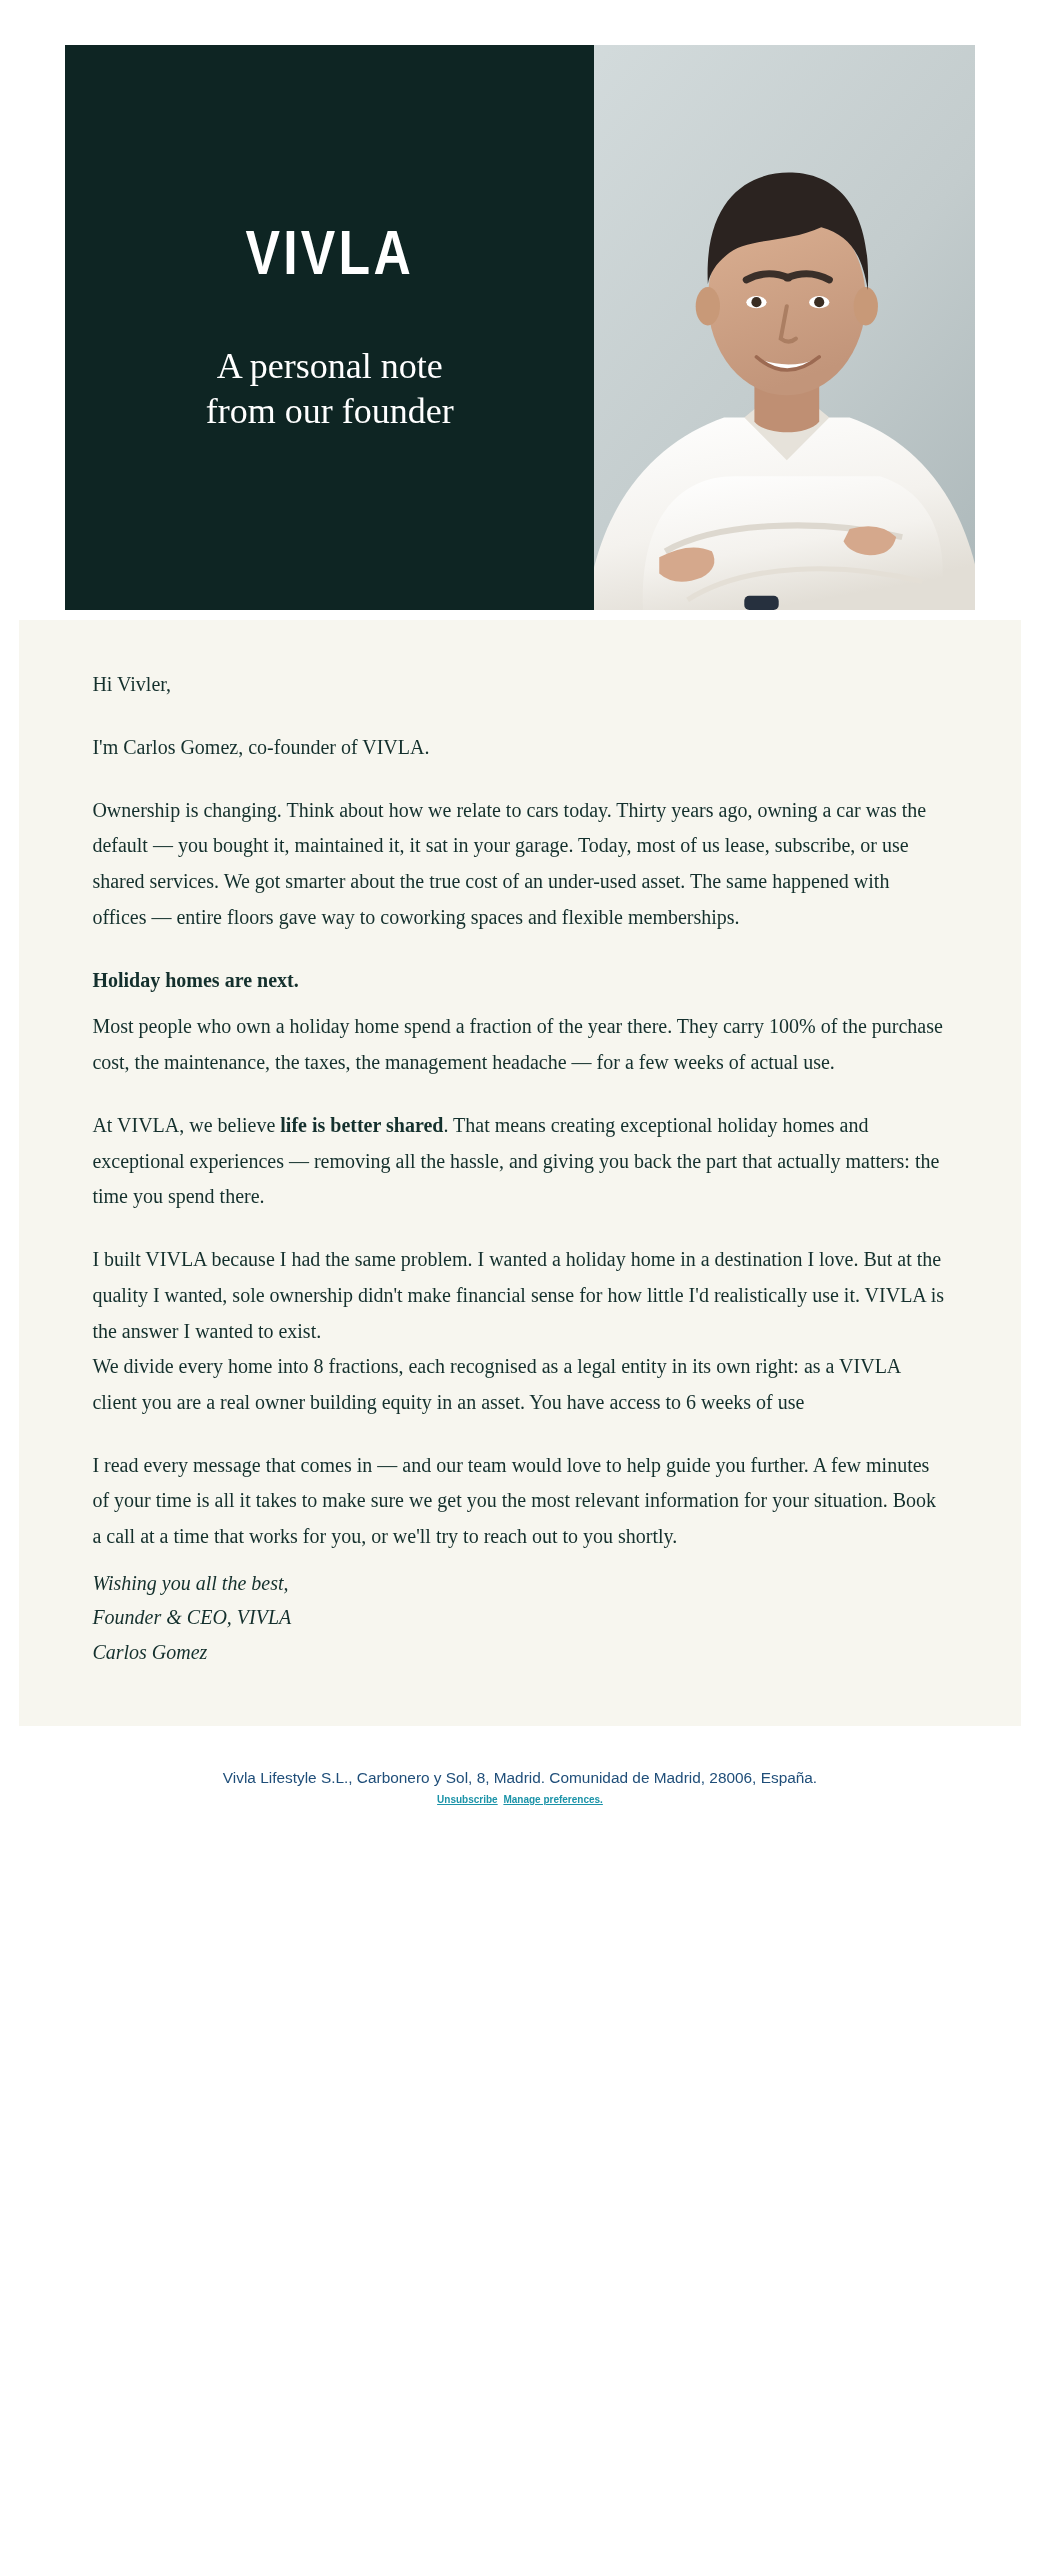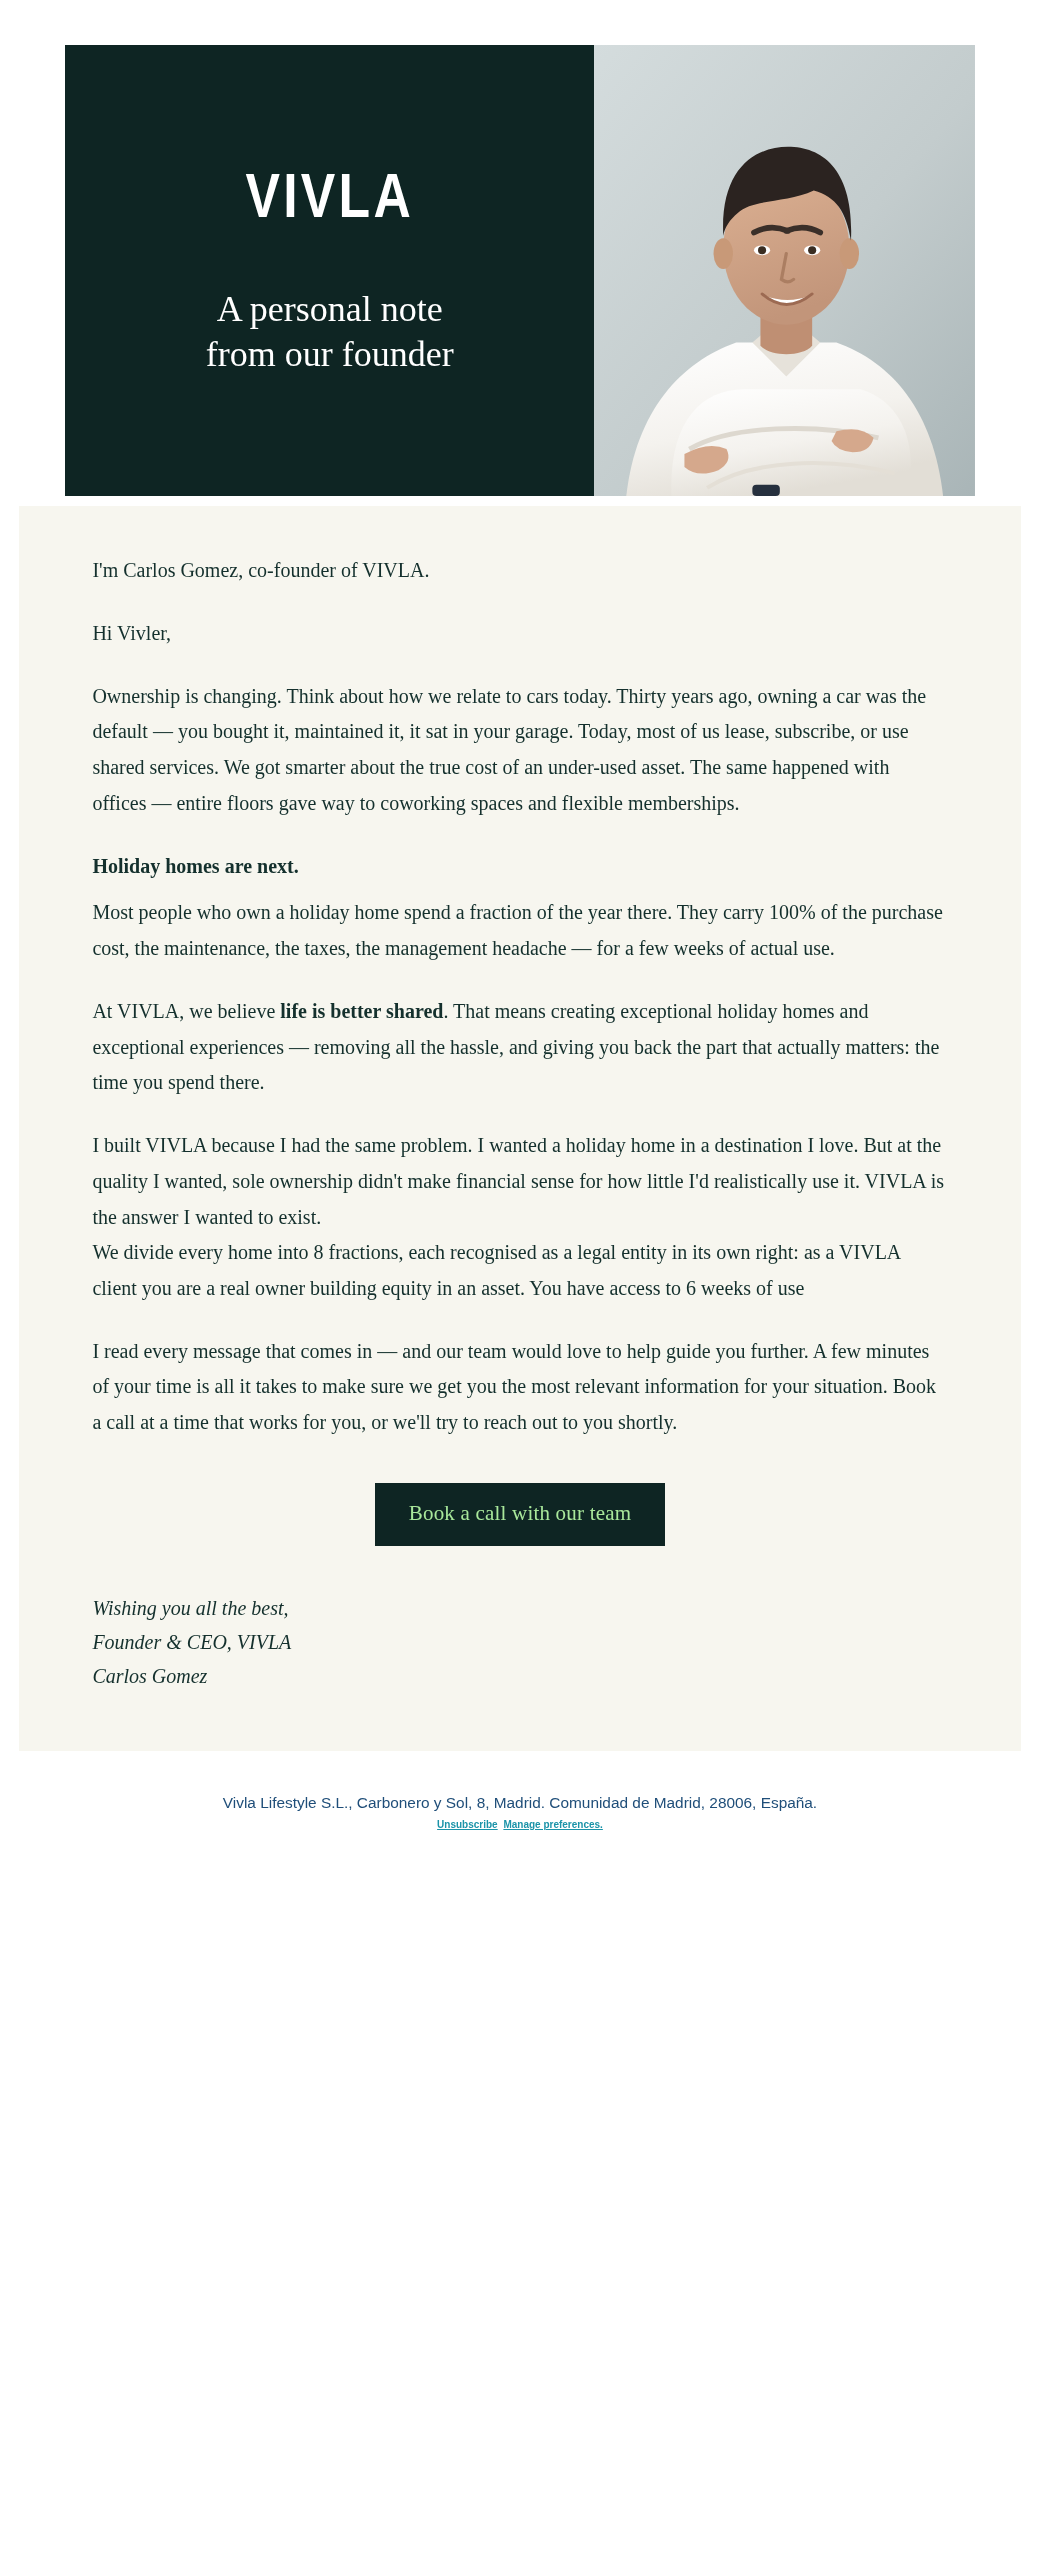--- a/index.html
+++ b/index.html
@@ -13,21 +13,21 @@
   .email-canvas {
     width: 1040px;
     min-height: 2576px;
     background: #ffffff;
     position: relative;
   }
 
   
   .header-band {
     margin: 45px 65px 0 65px;
-    height: 451px;
+    height: 565px;
     display: flex;
     overflow: hidden;
   }
 
   .header-left {
     width: 530px;
     background: #0E2523;
     display: flex;
     flex-direction: column;
     align-items: center;
@@ -215,41 +215,38 @@
         <path d="M 300 478 q 30 -8 46 8 q -4 18 -26 18 q -20 -2 -26 -14 Z" fill="#d5a88c"></path>
 
         <rect x="196" y="544" width="34" height="14" rx="5" fill="#26303e"></rect>
       </svg>
     </div>
   </div>
 
   <div class="body-card">
     <div class="body-text">
 
+      <p class="para">Hi Vivler,</p>
+
       <p class="para">I'm Carlos Gomez, co-founder of VIVLA.</p>
 
-      <p class="para">Hi Vivler,</p>
-
       <p class="para">Ownership is changing. Think about how we relate to cars today. Thirty years ago, owning a car was the default — you bought it, maintained it, it sat in your garage. Today, most of us lease, subscribe, or use shared services. We got smarter about the true cost of an under-used asset. The same happened with offices — entire floors gave way to coworking spaces and flexible memberships.</p>
 
       <p class="heading-line">Holiday homes are next.</p>
 
       <p class="para">Most people who own a holiday home spend a fraction of the year there. They carry 100% of the purchase cost, the maintenance, the taxes, the management headache — for a few weeks of actual use.</p>
 
       <p class="para"><span>At VIVLA, we believe </span><b class="lead-bold">life is better shared</b><span>. That means creating exceptional holiday homes and exceptional experiences — removing all the hassle, and giving you back the part that actually matters: the time you spend there.</span></p>
 
       <p class="para-tight">I built VIVLA because I had the same problem. I wanted a holiday home in a destination I love. But at the quality I wanted, sole ownership didn't make financial sense for how little I'd realistically use it. VIVLA is the answer I wanted to exist.</p>
 
       <p class="para">We divide every home into 8 fractions, each recognised as a legal entity in its own right: as a VIVLA client you are a real owner building equity in an asset. You have access to 6 weeks of use</p>
 
       <p class="para-gap-small">I read every message that comes in — and our team would love to help guide you further. A few minutes of your time is all it takes to make sure we get you the most relevant information for your situation. Book a call at a time that works for you, or we'll try to reach out to you shortly.</p>
 
-      <div class="cta-wrap">
-        <a class="cta-button" href="#">Book a call with our team</a>
-      </div>
 
       <div class="signature">
         <div>Wishing you all the best,</div>
         <div>Founder &amp; CEO, VIVLA</div>
         <div>Carlos Gomez</div>
       </div>
 
     </div>
   </div>
 

